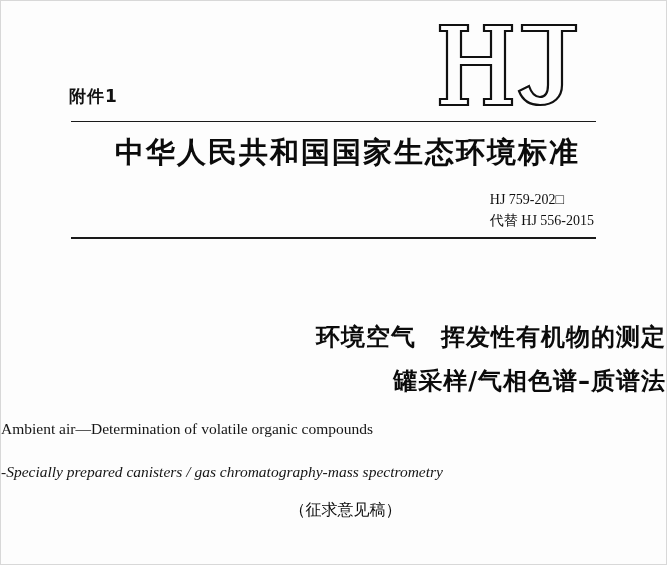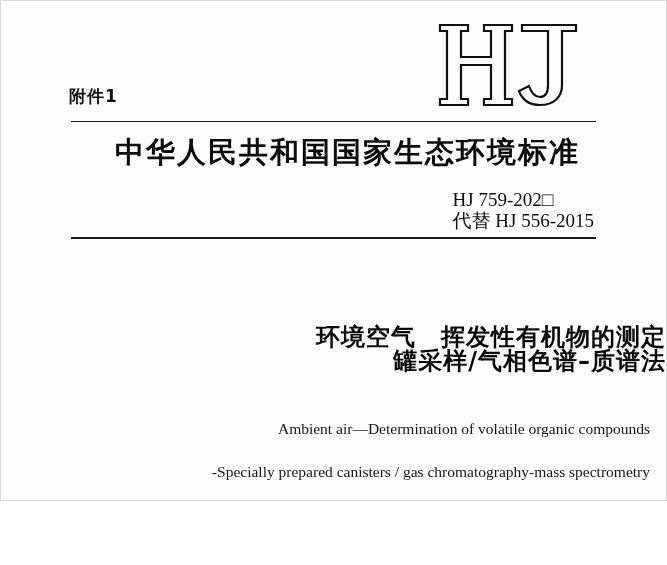--- a/index.html
+++ b/index.html
@@ -10,21 +10,21 @@
     width: 667px;
     height: 565px;
     background: #ffffff;
     font-family: "Liberation Serif", serif;
     color: #000000;
     overflow: hidden;
   }
   .page {
     position: relative;
     width: 667px;
-    height: 501px;
+    height: 565px;
     background: #fdfdfd;
     box-sizing: border-box;
     border: 1px solid #d8d8d8;
     overflow: hidden;
   }
 
   
   .attachment-label {
     position: absolute;
     left: 68px;
@@ -63,21 +63,21 @@
     margin-left: 28px;
   }
 
   
   .code-block {
     position: absolute;
     right: 72px;
     top: 188px;
     text-align: left;
     font-family: "Liberation Serif", serif;
-    font-size: 19px;
+    font-size: 14px;
     line-height: 21px;
     color: #101010;
   }
   .code-line {
     white-space: nowrap;
   }
 
   
   .rule {
     position: absolute;
@@ -95,34 +95,34 @@
     left: 0;
     right: 0;
     text-align: right;
     font-family: "DejaVu Sans", sans-serif;
     font-weight: bold;
     font-size: 24px;
     letter-spacing: 1px;
     color: #0b0b0b;
   }
   .subject-cn-1 { top: 320px; }
-  .subject-cn-2 { top: 344px; }
+  .subject-cn-2 { top: 364px; }
 
   
   .subject-en {
     position: absolute;
     left: 0;
     right: 16px;
-    text-align: right;
+    text-align: left;
     font-family: "Liberation Serif", serif;
     font-size: 15.5px;
     color: #151515;
   }
   .subject-en-1 { top: 419px; }
-  .subject-en-2 { top: 462px; }
+  .subject-en-2 { top: 462px; font-style: italic; }
 
   
   .draft-note {
     position: absolute;
     left: 0;
     right: 0;
     top: 499px;
     text-align: center;
     font-family: Liberation Sans, sans-serif;
     font-size: 16px;

